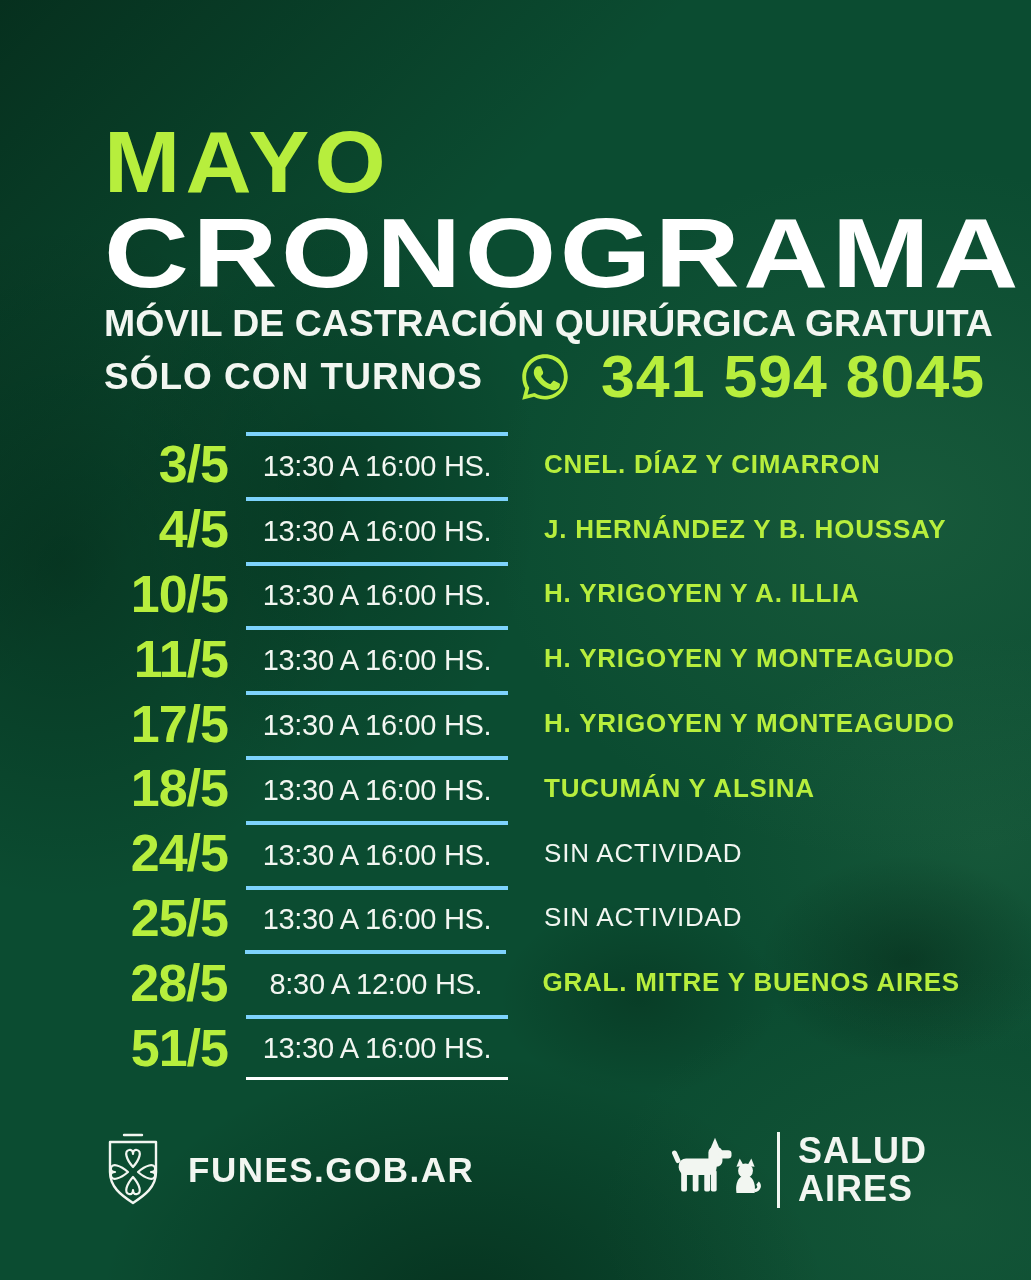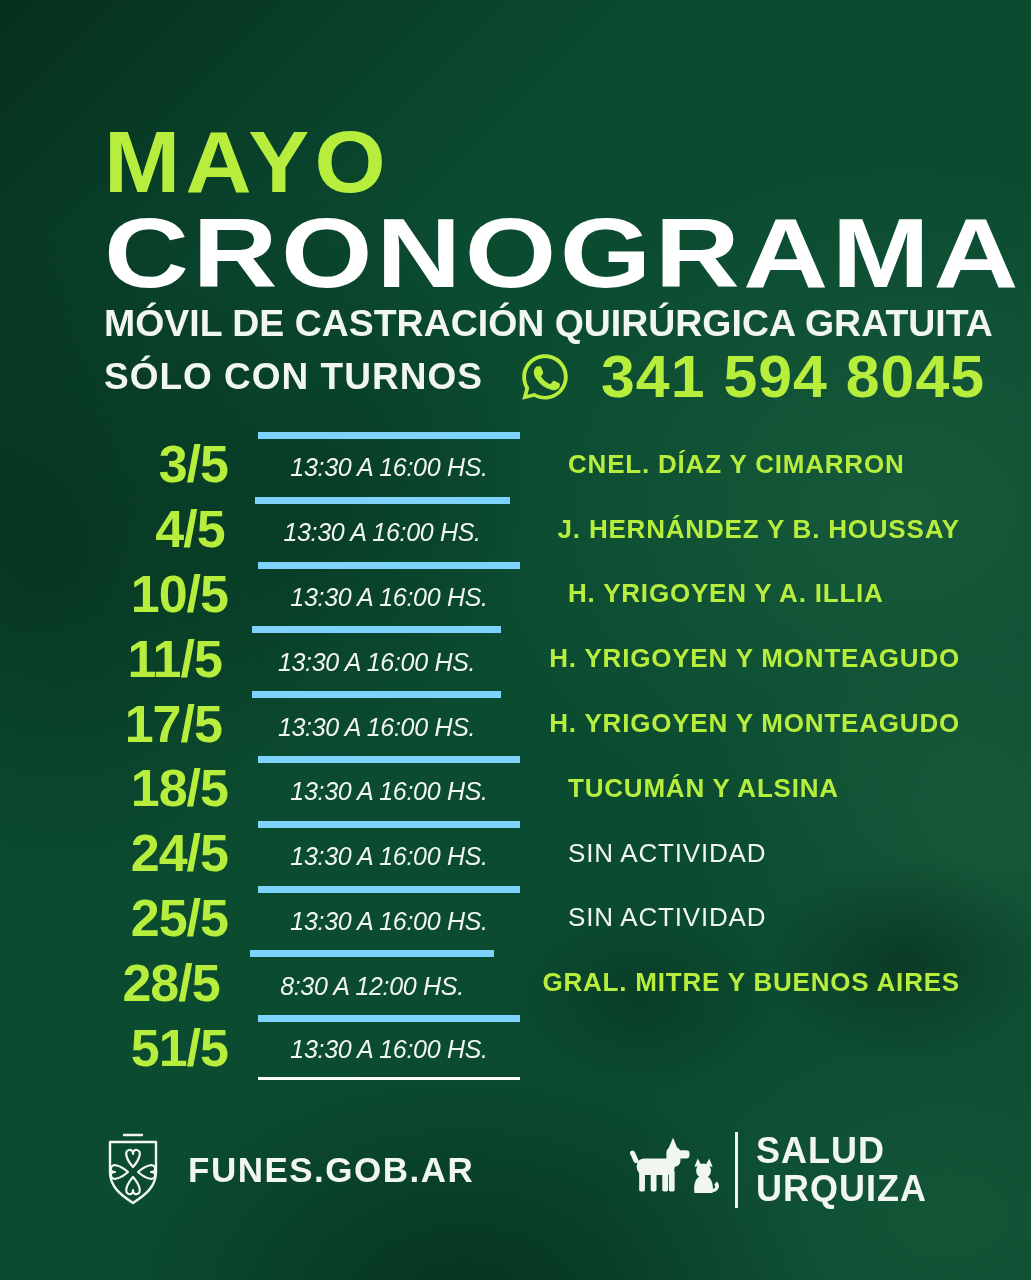--- a/index.html
+++ b/index.html
@@ -62,33 +62,33 @@
   .phone{
     font-size:59px;font-weight:800;color:var(--lime);letter-spacing:1px;white-space:nowrap;
     transform:scaleX(1.03);transform-origin:left center;
   }
 
   
   .schedule{
     top:432px;left:100px;width:860px;
   }
   .row{
-    height:64.8px;display:flex;align-items:center;gap:12px;
+    height:64.8px;display:flex;align-items:center;
   }
   .cell-date{
     width:146px;text-align:right;padding-right:18px;
     font-size:52px;font-weight:800;color:var(--lime);letter-spacing:-1px;
     line-height:1;
   }
   .cell-time{
     width:262px;height:100%;
     display:flex;align-items:center;justify-content:center;
-    border-top:7px solid #7dd3fc;
-    font-size:25px;font-weight:500;color:var(--white);
-    letter-spacing:-0.3px;white-space:nowrap;font-style:italic;
+    border-top:4px solid #7dd3fc;
+    font-size:29px;font-weight:500;color:var(--white);
+    letter-spacing:-0.3px;white-space:nowrap;
   }
   .row:last-child .cell-time{border-bottom:3px solid #fff;}
   .cell-loc{
     padding-left:36px;
     font-size:26px;font-weight:700;color:var(--lime);
     letter-spacing:0.8px;white-space:nowrap;text-align:center;
   }
   .cell-loc.inactive{color:var(--white);font-weight:500;}
 
   
@@ -225,18 +225,18 @@
           <polygon points="86,36 90,26 95,35"></polygon>
           <polygon points="99,35 104,26 108,36"></polygon>
           <circle cx="97" cy="41" r="9"></circle>
           <path d="M86 68 C84 55 89 47 97 46 C105 47 110 55 108 68 Z"></path>
           <path d="M108 67 C116 66 118 58 113 54 L110 58 C112 60 112 63 107 63 Z"></path>
         </svg>
       </span>
       <span class="brand-divider"></span>
       <span class="salud">
         <span>SALUD</span>
-        <span>URQUIZA</span>
+        <span>AIRES</span>
       </span>
     </div>
   </div>
 
 </div>
 
 </body></html>

